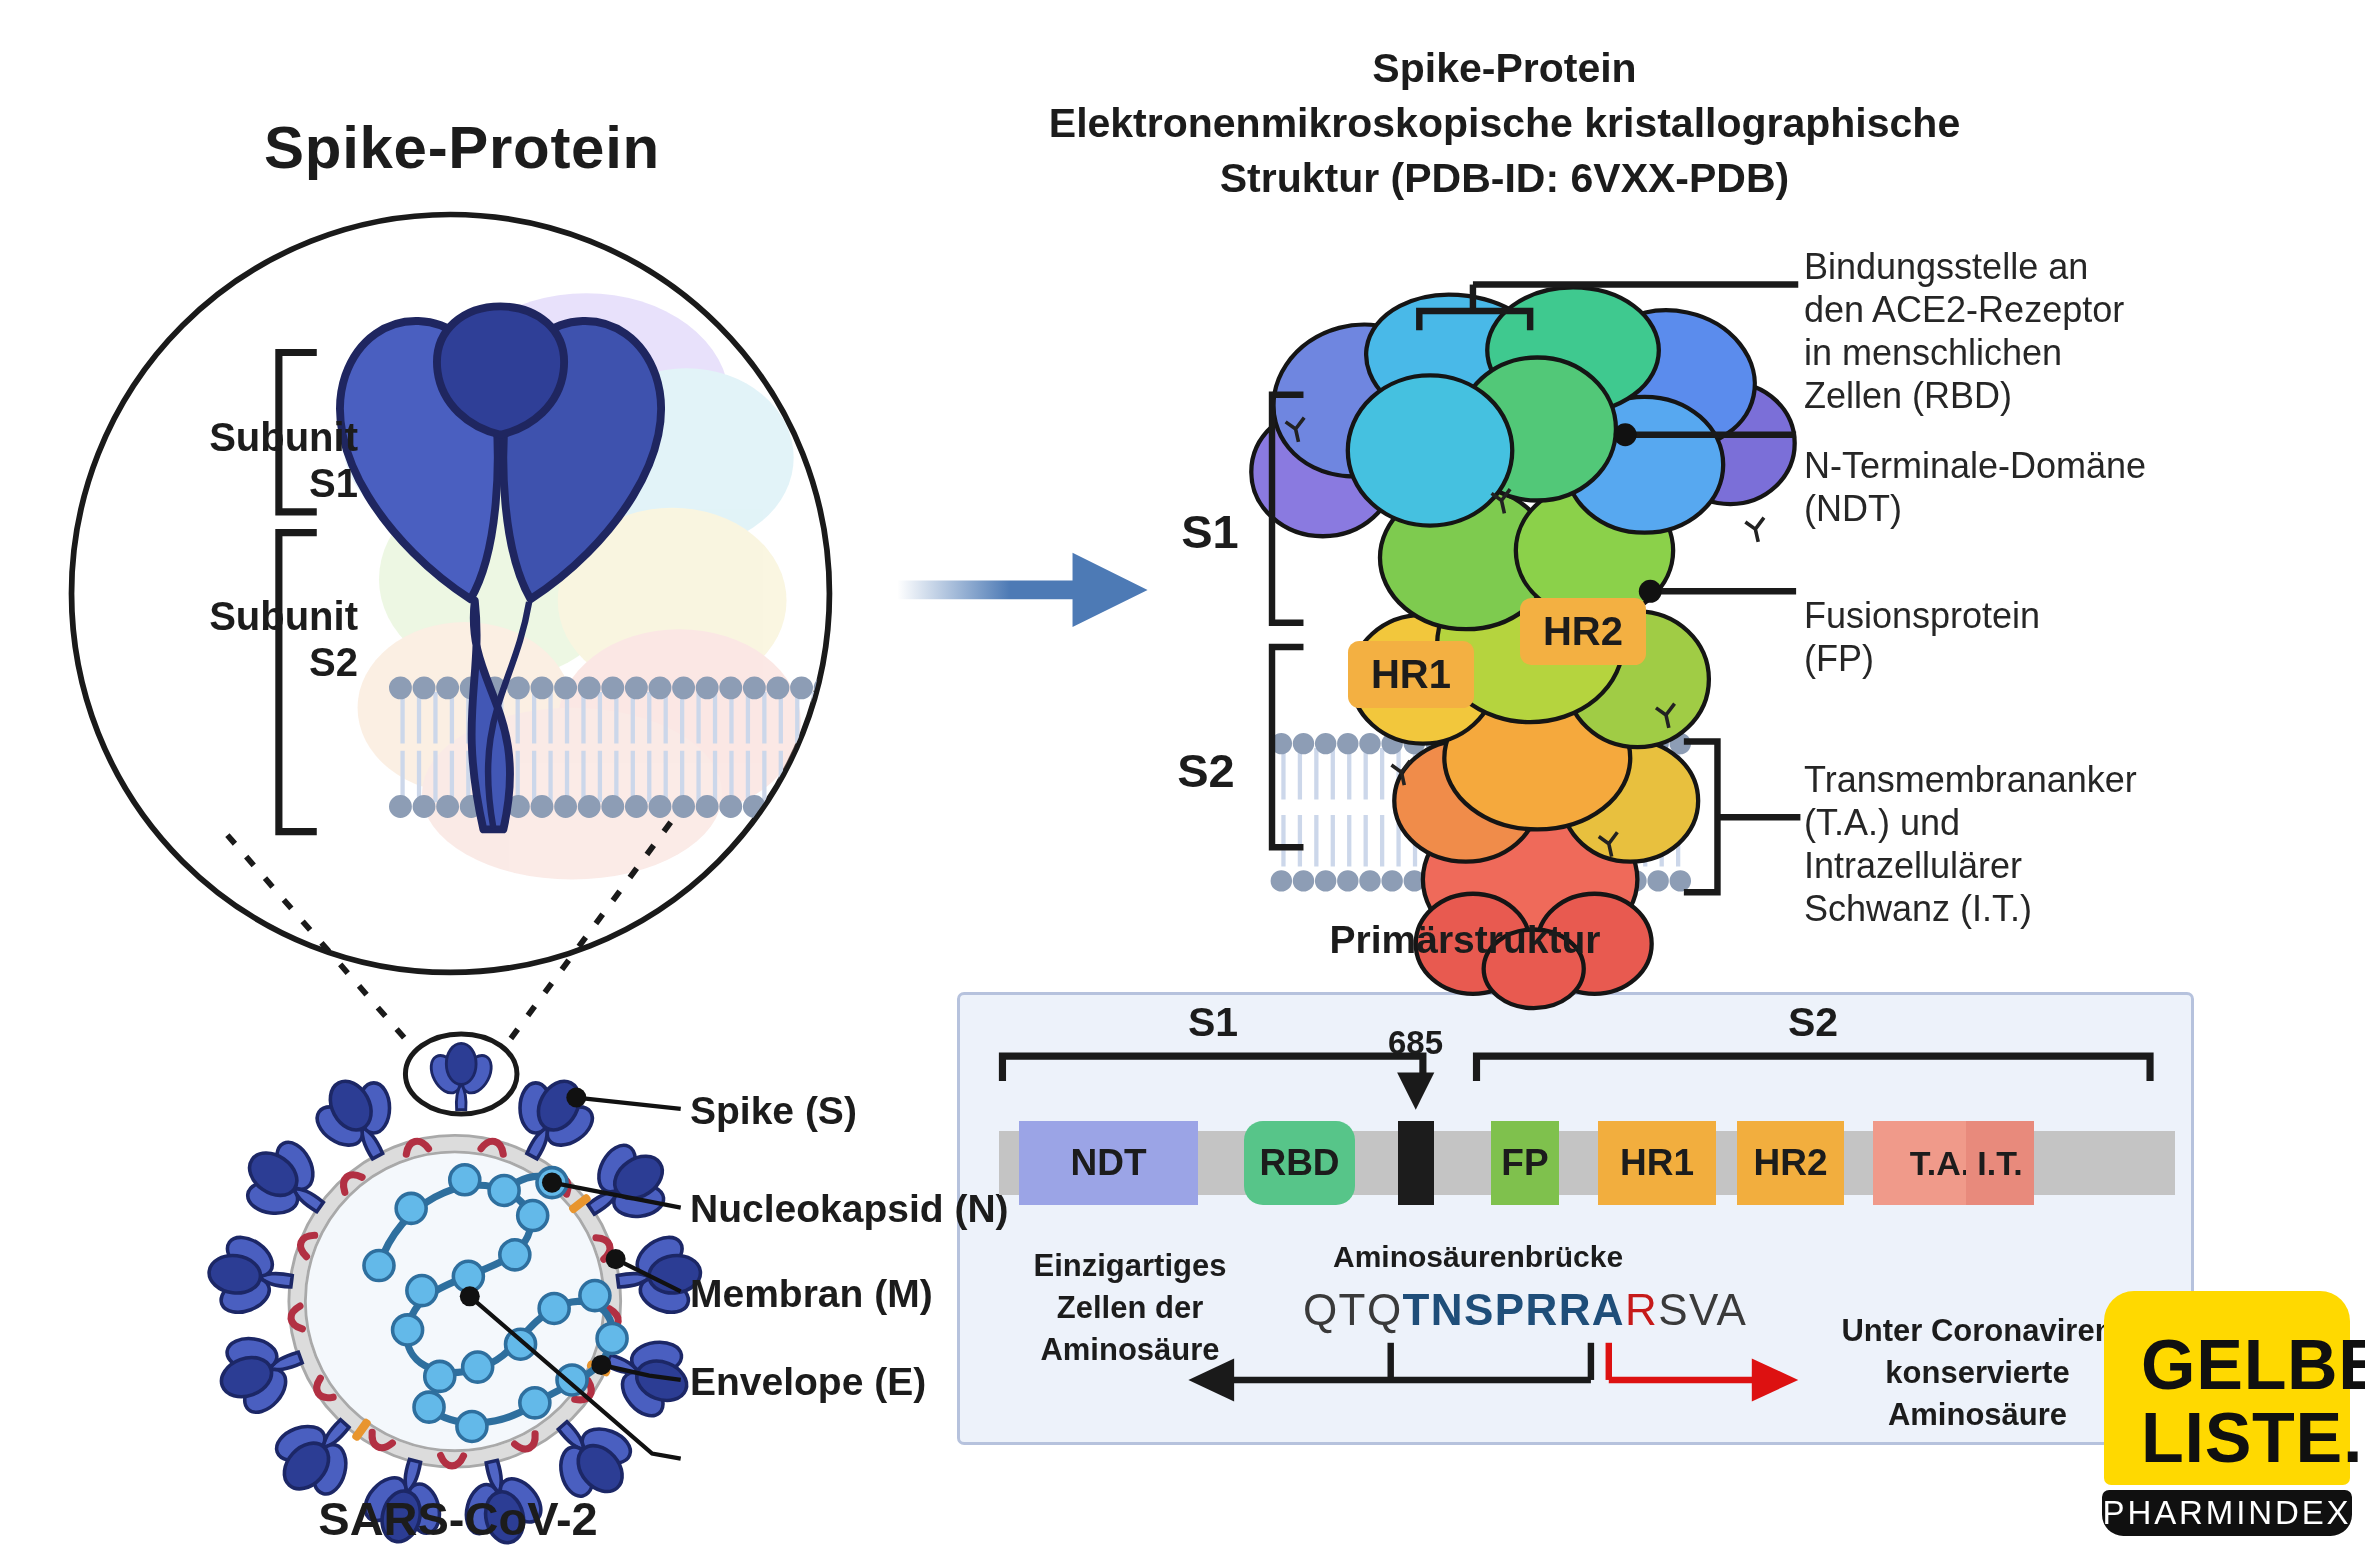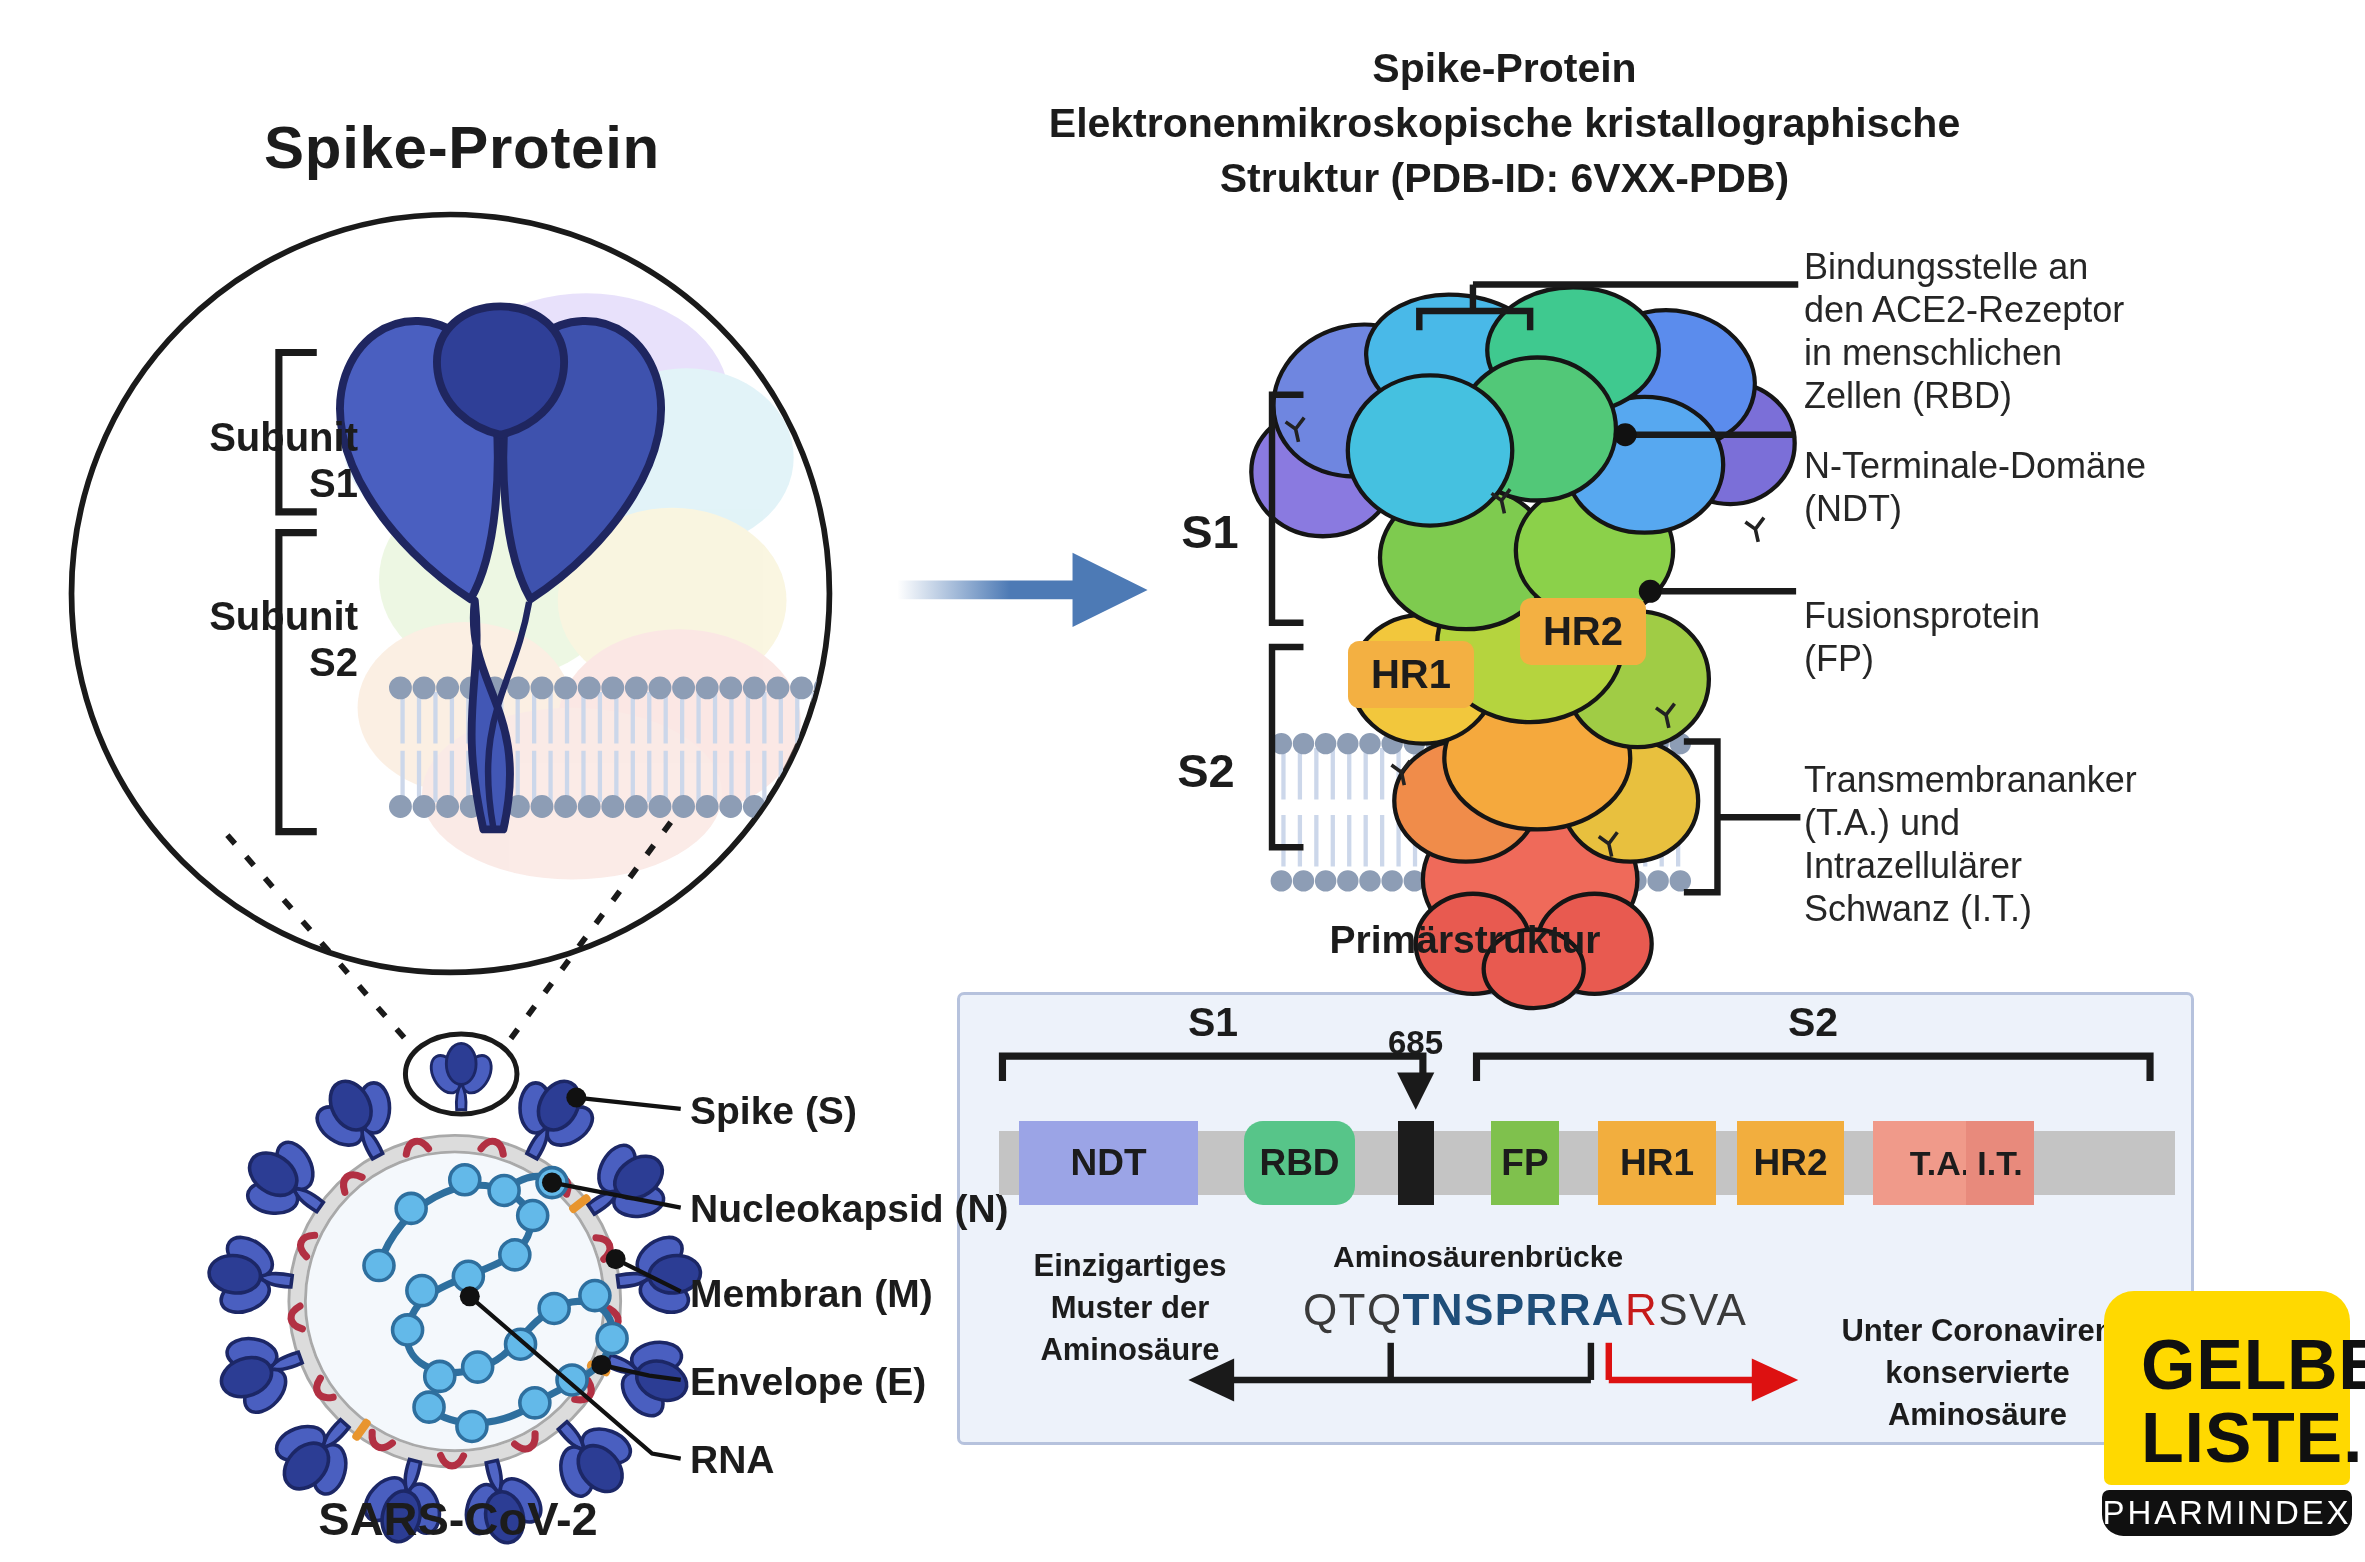--- a/index.html
+++ b/index.html
@@ -322,21 +322,20 @@
   </div>
   <div class="txt subunit" id="subunit-s2">
     <div>Subunit</div>
     <div>S2</div>
   </div>
 
   <div class="txt vlabel" id="vl-0">Spike (S)</div>
   <div class="txt vlabel" id="vl-1">Nucleokapsid (N)</div>
   <div class="txt vlabel" id="vl-2">Membran (M)</div>
   <div class="txt vlabel" id="vl-3">Envelope (E)</div>
-  <div class="txt vlabel" id="vl-4">RNA</div>
   <div class="txt" id="virus-name">SARS-CoV-2</div>
 
   <div class="txt ann" id="ann-rbd">
     <div>Bindungsstelle an</div>
     <div>den ACE2-Rezeptor</div>
     <div>in menschlichen</div>
     <div>Zellen (RBD)</div>
   </div>
   <div class="txt ann" id="ann-ndt">
     <div>N-Terminale-Domäne</div>
@@ -368,21 +367,21 @@
   <div class="seg" id="seg-rbd">RBD</div>
   <div class="seg" id="seg-clv"></div>
   <div class="seg" id="seg-fp">FP</div>
   <div class="seg" id="seg-hr1">HR1</div>
   <div class="seg" id="seg-hr2">HR2</div>
   <div class="seg" id="seg-ta">T.A.</div>
   <div class="seg" id="seg-it">I.T.</div>
 
   <div class="txt note" id="note-left">
     <div>Einzigartiges</div>
-    <div>Muster der</div>
+    <div>Zellen der</div>
     <div>Aminosäure</div>
   </div>
   <div class="txt" id="bridge-label">Aminosäurenbrücke</div>
   <div class="txt" id="sequence"><span class="seq-pre">QTQ</span><span class="seq-unique">TNSPRRA</span><span class="seq-conserved">R</span><span class="seq-post">SVA</span></div>
   <div class="txt note" id="note-right">
     <div>Unter Coronaviren</div>
     <div>konservierte</div>
     <div>Aminosäure</div>
   </div>
 

